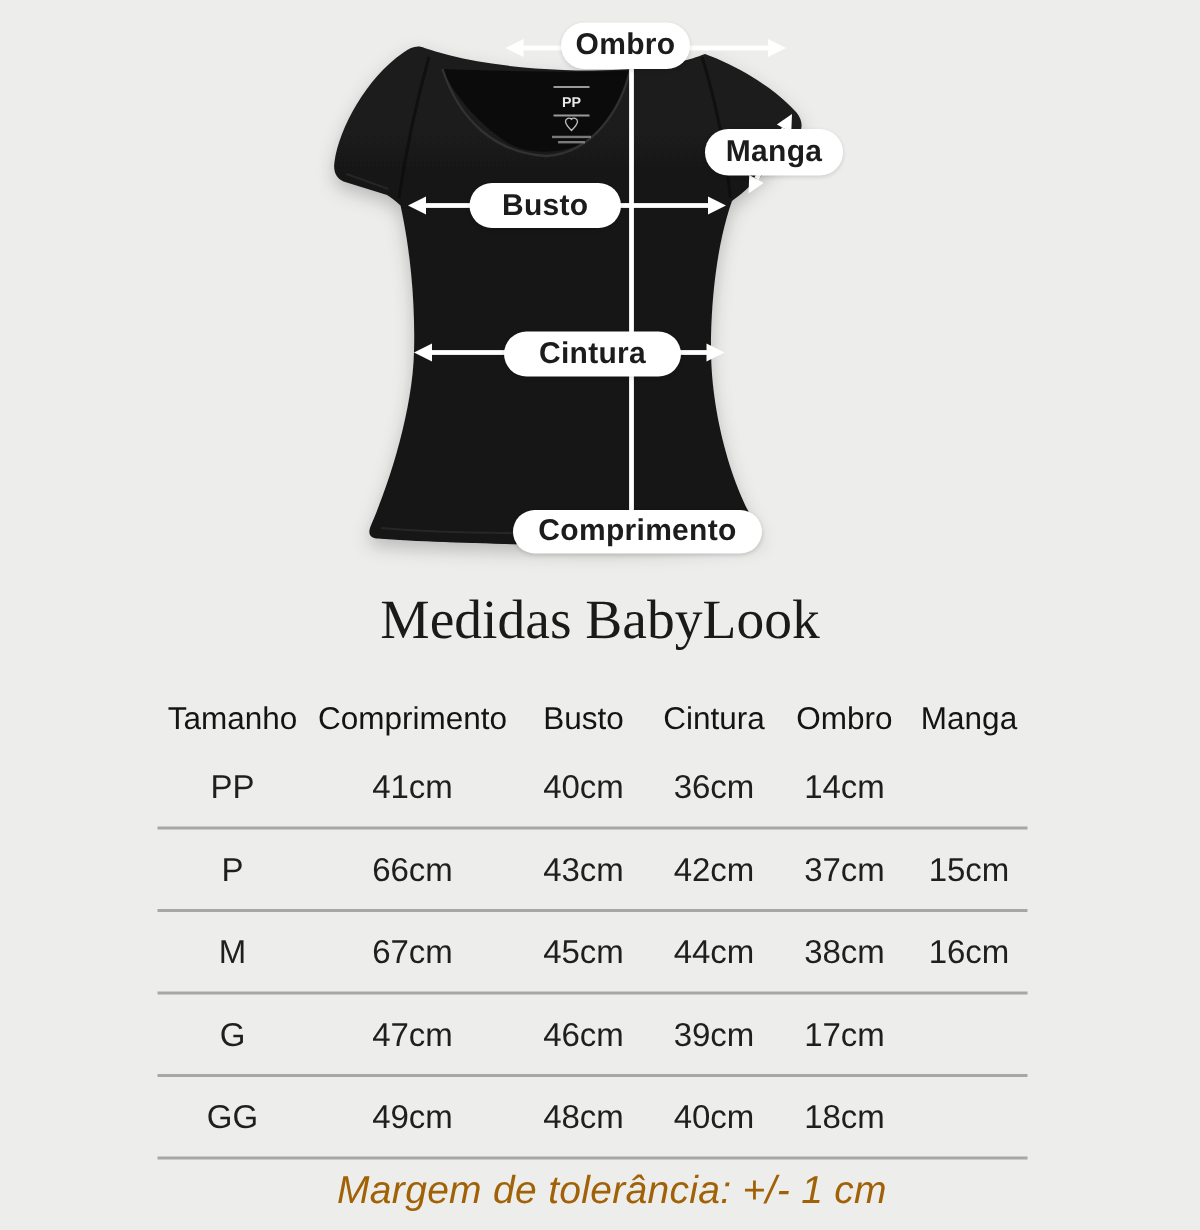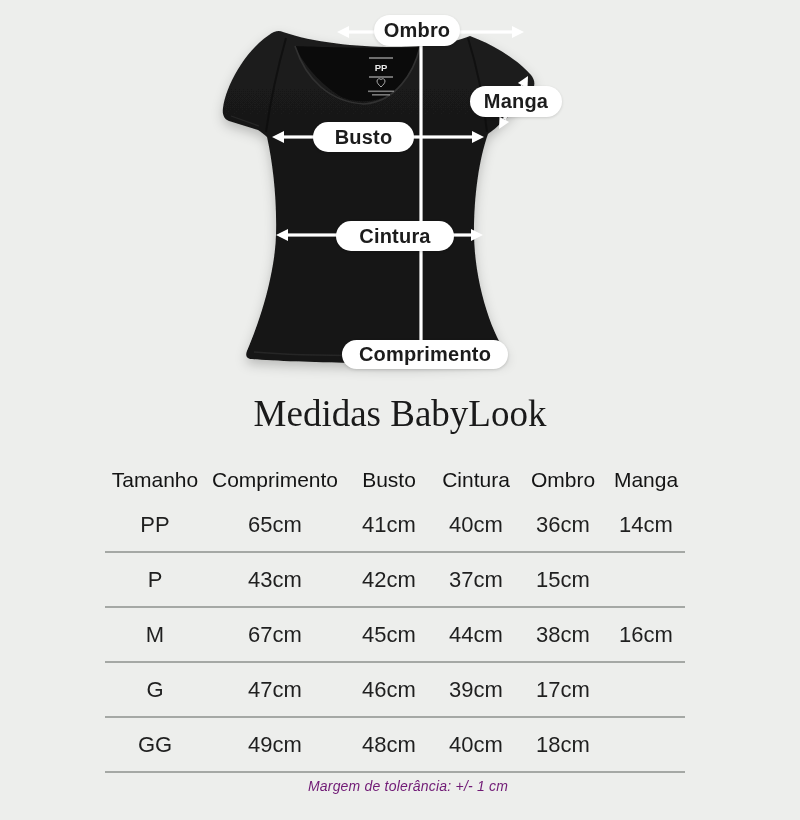--- a/index.html
+++ b/index.html
@@ -40,21 +40,21 @@
     align-items:center;
     height:53px;
     border-bottom:2px solid #a5a8a5;
   }
   .t-row.t-header{height:36px;border-bottom:none;}
   .t-cell{text-align:center;font-size:22px;color:#1f1f1f;}
   .t-header .t-cell{font-size:21px;font-weight:400;color:#141414;}
   .footer-note{
     position:absolute;left:0;right:0;top:778px;
     text-align:center;
-    font-style:italic;font-size:14px;color:#701a75;
+    font-style:italic;font-size:26px;color:#a16207;
     letter-spacing:.2px;
     margin-left:16px;
   }
 </style>
 </head>
 <body>
 
 <div class="stage">
 
   <svg class="shirt-svg" width="800" height="390" viewBox="0 0 800 390">
@@ -148,29 +148,29 @@
       <div class="t-cell">Tamanho</div>
       <div class="t-cell">Comprimento</div>
       <div class="t-cell">Busto</div>
       <div class="t-cell">Cintura</div>
       <div class="t-cell">Ombro</div>
       <div class="t-cell">Manga</div>
     </div>
 
     <div class="t-row">
       <div class="t-cell">PP</div>
-      <div class="t-cell">65cm</div>
       <div class="t-cell">41cm</div>
       <div class="t-cell">40cm</div>
       <div class="t-cell">36cm</div>
       <div class="t-cell">14cm</div>
     </div>
 
     <div class="t-row">
       <div class="t-cell">P</div>
+      <div class="t-cell">66cm</div>
       <div class="t-cell">43cm</div>
       <div class="t-cell">42cm</div>
       <div class="t-cell">37cm</div>
       <div class="t-cell">15cm</div>
     </div>
 
     <div class="t-row">
       <div class="t-cell">M</div>
       <div class="t-cell">67cm</div>
       <div class="t-cell">45cm</div>

